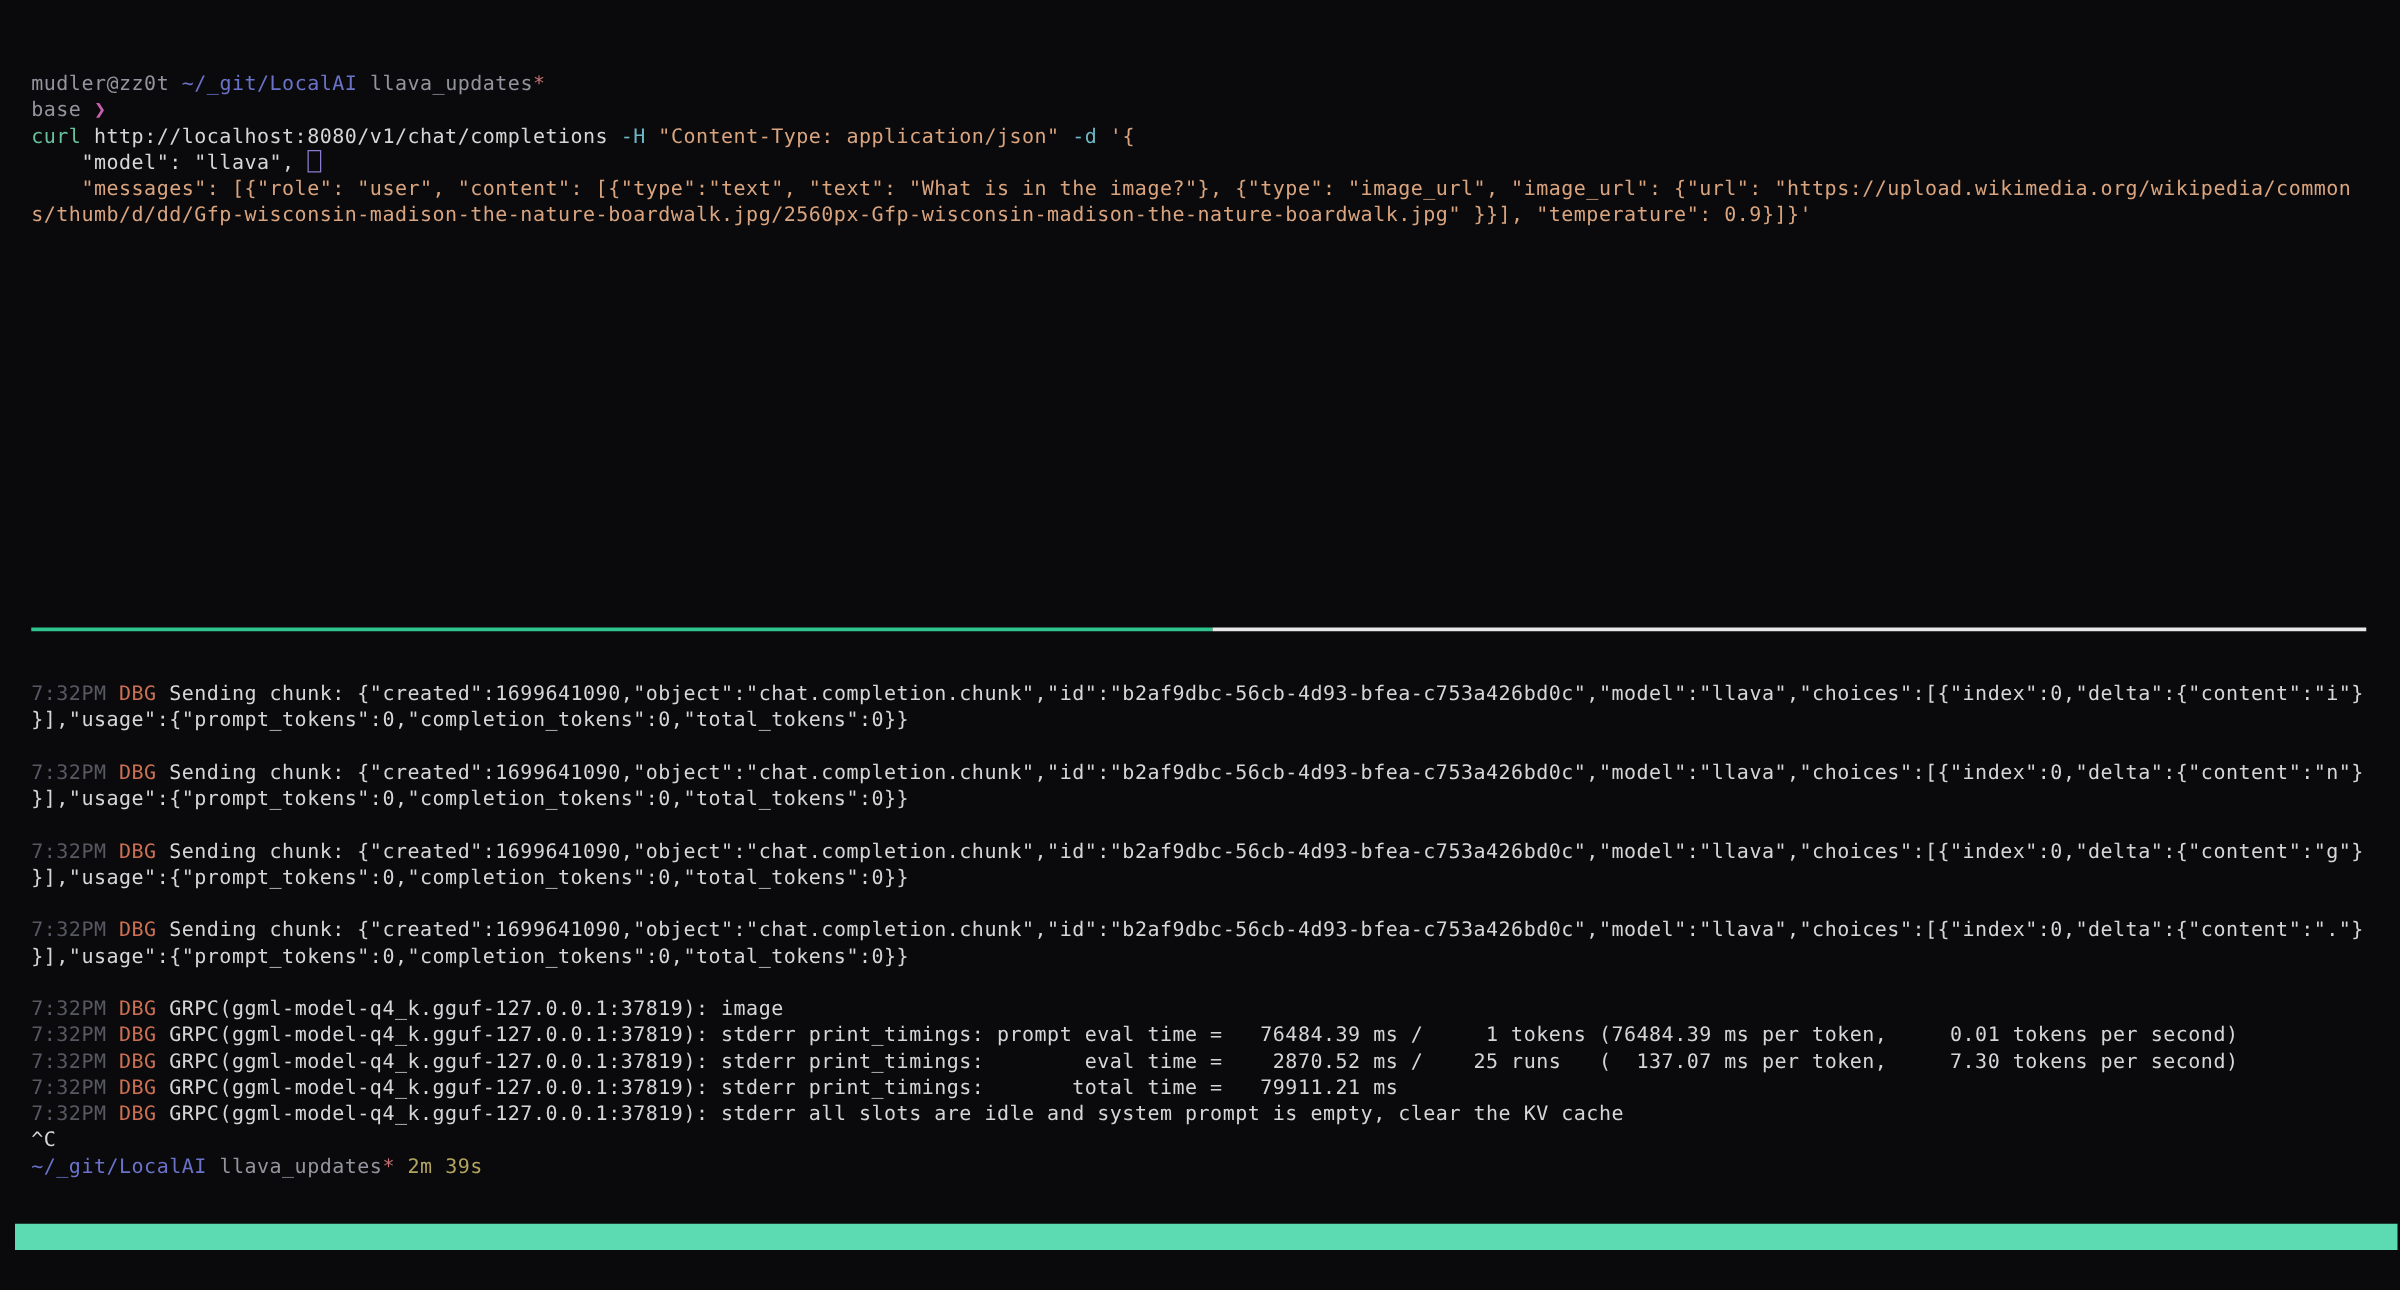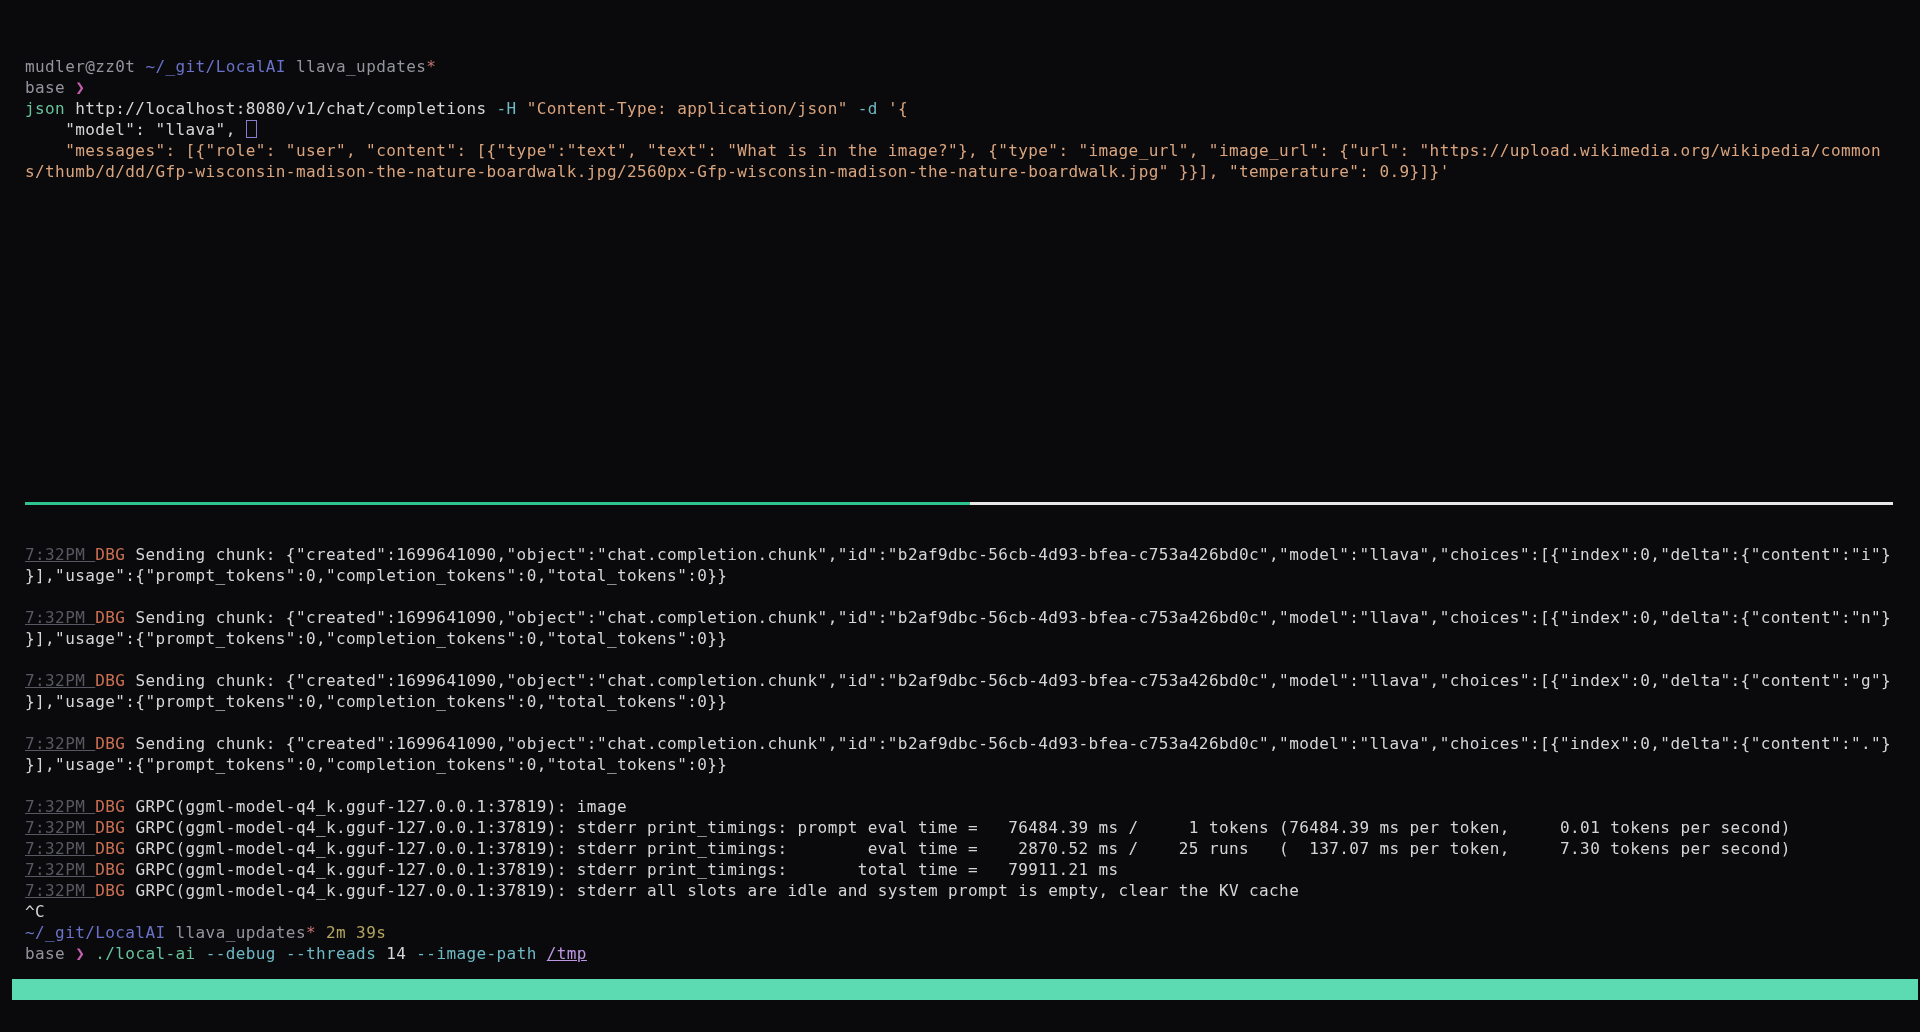--- a/index.html
+++ b/index.html
@@ -12,21 +12,21 @@
   .block{position:absolute;left:25px;right:0;}
   .row{height:21px;line-height:21px;white-space:pre;overflow:visible;}
   .c-fg{color:var(--fg,#d6d6d6);}
   .c-grey{color:var(--grey,#94949e);}
   .c-blue{color:var(--blue,#6a73c9);margin-top:40px;}
   .c-rose{color:var(--rose,#c47272);}
   .c-magenta{color:var(--magenta,#c75fae);}
   .c-green{color:var(--green,#68c39c);}
   .c-cyan{color:var(--cyan,#6db8c4);}
   .c-tan{color:var(--tan,#d9a47e);}
-  .c-dim{color:var(--dim,#585863);text-decoration:underline;}
+  .c-dim{color:var(--dim,#585863);}
   .c-dbg{color:var(--dbg,#cc7054);}
   .c-khaki{color:var(--khaki,#b3a45f);margin-top:17px;}
   .c-path{color:var(--path,#bd97e3);text-decoration:underline;}
   .cursor{display:inline-block;width:9px;height:16px;border:1px solid var(--cursor,#8d7bd0);vertical-align:-3px;}
   .sep{position:absolute;top:502px;height:3px;}
   .sep-green{left:25px;width:945px;background:var(--sep-green,#2ec48e);}
   .sep-white{left:970px;width:923px;background:var(--sep-white,#e8e8e8);}
   .statusbar{
     position:absolute;left:12px;right:2px;top:979px;height:21px;line-height:21px;
     background:var(--status-bg,#5cdab2);color:var(--status-fg,#123c46);
@@ -34,21 +34,21 @@
   }
 </style>
 </head>
 <body>
 
 <div class="term">
 
   <div class="block" style="top:56px;">
       <div class="row"><span class="c-grey">mudler@zz0t </span><span class="c-blue">~/_git/LocalAI</span><span class="c-grey"> llava_updates</span><span class="c-rose">*</span></div>
       <div class="row"><span class="c-grey">base </span><span class="c-magenta">❯</span></div>
-      <div class="row"><span class="c-green">json </span><span class="c-fg">http://localhost:8080/v1/chat/completions </span><span class="c-cyan">-H </span><span class="c-tan">"Content-Type: application/json" </span><span class="c-cyan">-d </span><span class="c-tan">'{</span></div>
+      <div class="row"><span class="c-green">curl </span><span class="c-fg">http://localhost:8080/v1/chat/completions </span><span class="c-cyan">-H </span><span class="c-tan">"Content-Type: application/json" </span><span class="c-cyan">-d </span><span class="c-tan">'{</span></div>
       <div class="row"><span class="c-fg">    "model": "llava", </span><span class="c-fg cursor"></span></div>
       <div class="row"><span class="c-tan">    "messages": [{"role": "user", "content": [{"type":"text", "text": "What is in the image?"}, {"type": "image_url", "image_url": {"url": "https://upload.wikimedia.org/wikipedia/common</span></div>
       <div class="row"><span class="c-tan">s/thumb/d/dd/Gfp-wisconsin-madison-the-nature-boardwalk.jpg/2560px-Gfp-wisconsin-madison-the-nature-boardwalk.jpg" }}], "temperature": 0.9}]}'</span></div>
     </div>
 
   <div class="sep sep-green"></div>
   <div class="sep sep-white"></div>
 
   <div class="block" style="top:544px;">
       <div class="row"><span class="c-dim">7:32PM </span><span class="c-dbg">DBG </span><span class="c-fg">Sending chunk: {"created":1699641090,"object":"chat.completion.chunk","id":"b2af9dbc-56cb-4d93-bfea-c753a426bd0c","model":"llava","choices":[{"index":0,"delta":{"content":"i"}</span></div>
@@ -63,20 +63,19 @@
       <div class="row"><span class="c-dim">7:32PM </span><span class="c-dbg">DBG </span><span class="c-fg">Sending chunk: {"created":1699641090,"object":"chat.completion.chunk","id":"b2af9dbc-56cb-4d93-bfea-c753a426bd0c","model":"llava","choices":[{"index":0,"delta":{"content":"."}</span></div>
       <div class="row"><span class="c-fg">}],"usage":{"prompt_tokens":0,"completion_tokens":0,"total_tokens":0}}</span></div>
       <div class="row">&nbsp;</div>
       <div class="row"><span class="c-dim">7:32PM </span><span class="c-dbg">DBG </span><span class="c-fg">GRPC(ggml-model-q4_k.gguf-127.0.0.1:37819): image</span></div>
       <div class="row"><span class="c-dim">7:32PM </span><span class="c-dbg">DBG </span><span class="c-fg">GRPC(ggml-model-q4_k.gguf-127.0.0.1:37819): stderr print_timings: prompt eval time =   76484.39 ms /     1 tokens (76484.39 ms per token,     0.01 tokens per second)</span></div>
       <div class="row"><span class="c-dim">7:32PM </span><span class="c-dbg">DBG </span><span class="c-fg">GRPC(ggml-model-q4_k.gguf-127.0.0.1:37819): stderr print_timings:        eval time =    2870.52 ms /    25 runs   (  137.07 ms per token,     7.30 tokens per second)</span></div>
       <div class="row"><span class="c-dim">7:32PM </span><span class="c-dbg">DBG </span><span class="c-fg">GRPC(ggml-model-q4_k.gguf-127.0.0.1:37819): stderr print_timings:       total time =   79911.21 ms</span></div>
       <div class="row"><span class="c-dim">7:32PM </span><span class="c-dbg">DBG </span><span class="c-fg">GRPC(ggml-model-q4_k.gguf-127.0.0.1:37819): stderr all slots are idle and system prompt is empty, clear the KV cache</span></div>
       <div class="row"><span class="c-fg">^C</span></div>
       <div class="row"><span class="c-blue">~/_git/LocalAI</span><span class="c-grey"> llava_updates</span><span class="c-rose">*</span><span class="c-khaki"> 2m 39s</span></div>
-      <div class="row"><span class="c-grey">base </span><span class="c-magenta">❯ </span><span class="c-green">./local-ai </span><span class="c-cyan">--debug </span><span class="c-cyan">--threads </span><span class="c-fg">14 </span><span class="c-cyan">--image-path </span><span class="c-path">/tmp</span></div>
     </div>
 
   <div class="statusbar">
     
   </div>
 
 </div>
 
 </body></html>

